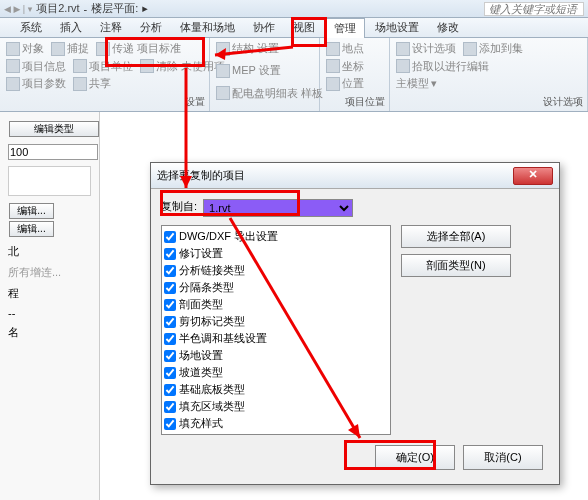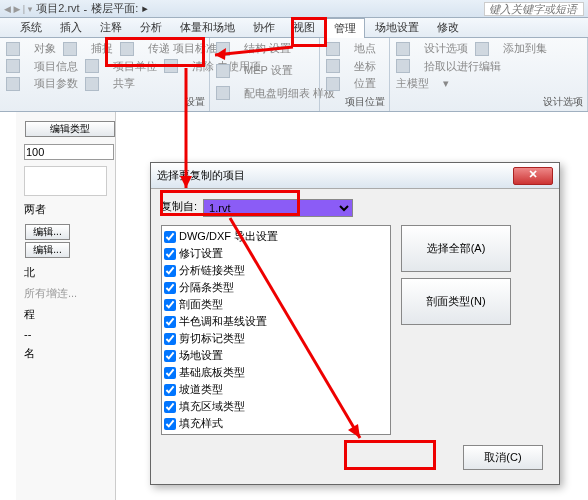--- a/index.html
+++ b/index.html
@@ -6,40 +6,40 @@
 body{width:588px;height:500px;background:#fff;position:relative;overflow:hidden}
 .titlebar{height:18px;background:linear-gradient(#e8f0f8,#d8e4f0);border-bottom:1px solid #a0b0c0;display:flex;align-items:center;padding:0 4px;color:#333;gap:4px}
 .titlebar .proj{color:#444}
 .titlebar .search{margin-left:auto;color:#888;font-style:italic;border:1px solid #ccc;padding:0 4px;background:#fff;width:100px}
 .ribbon-tabs{height:20px;background:linear-gradient(#f4f8fc,#e4ecf4);border-bottom:1px solid #a0b0c0;display:flex;align-items:center;padding:0 12px;gap:2px}
 .ribbon-tabs .tab{padding:2px 8px;color:#333;cursor:pointer}
 .ribbon-tabs .tab.active{background:#fff;border:1px solid #a0b0c0;border-bottom:none}
 .ribbon-panel{height:74px;background:linear-gradient(#f8fafc,#e8eef4);border-bottom:1px solid #a0b0c0;display:flex;position:relative}
 .panel-group{border-right:1px solid #c0ccd8;padding:2px 4px;display:flex;flex-direction:column;justify-content:space-between}
 .panel-group .row{display:flex;gap:3px;color:#888}
-.panel-group .row .btn{display:flex;align-items:center;gap:14px;padding:1px 2px;white-space:nowrap}
+.panel-group .row .btn{display:flex;align-items:center;gap:2px;padding:1px 2px;white-space:nowrap}
 .panel-group .row .btn .ico{width:14px;height:14px;background:#d0d8e0;border:1px solid #b0bcc8;display:inline-block}
 .panel-group .label{text-align:right;color:#555;font-size:10px;padding-top:2px}
 .content{position:relative;height:388px;background:#fff}
-.left-panel{position:absolute;left:16px;top:0;width:100px;height:100%;border-right:1px solid #ccc;background:#f8f8f8;padding:8px}
+.left-panel{position:absolute;left:0;top:0;width:100px;height:100%;border-right:1px solid #ccc;background:#f8f8f8;padding:8px}
 .left-panel .sec{margin-bottom:6px}
 .left-panel input{width:90px;border:1px solid #999;padding:1px}
 .left-panel button{width:45px;font-size:10px;border:1px solid #888;background:linear-gradient(#fff,#e4e8ec);margin:1px}
 .dialog{position:absolute;left:150px;top:50px;width:410px;background:#f0f0f0;border:1px solid #666;box-shadow:3px 3px 8px rgba(0,0,0,.3)}
 .dlg-title{height:26px;background:linear-gradient(#fff,#dce6f0);display:flex;align-items:center;padding:0 6px;border-bottom:1px solid #aaa}
 .dlg-title .close{margin-left:auto;width:40px;height:18px;background:linear-gradient(#e88,#c33);color:#fff;text-align:center;border:1px solid #a22;border-radius:2px;font-weight:bold}
 .dlg-body{padding:10px}
 .copy-row{display:flex;gap:6px;margin-bottom:8px}
 .copy-row select{width:150px;border:1px solid #888;padding:1px;background:#8b5cf6}
 .dlg-main{display:flex;gap:10px}
 .check-list{width:230px;height:210px;border:1px solid #888;background:#fff;overflow-y:scroll;padding:2px}
 .check-list .item{display:flex;align-items:center;gap:3px;padding:1px 0}
 .check-list .item input{width:12px;height:12px}
 .dlg-side{display:flex;flex-direction:column;gap:6px}
-.dlg-side button{width:110px;padding:15px;border:1px solid #888;background:linear-gradient(#fff,#e4e8ec)}
+.dlg-side button{width:110px;padding:3px;border:1px solid #888;background:linear-gradient(#fff,#e4e8ec)}
 .dlg-foot{display:flex;justify-content:flex-end;gap:8px;padding:10px 6px 4px}
 .dlg-foot button{width:80px;padding:4px;border:1px solid #888;background:linear-gradient(#fff,#e4e8ec)}
 .red-box{position:absolute;border:3px solid #e00;pointer-events:none}
 .arrow{position:absolute;pointer-events:none}
 .arrow line{stroke:#e00;stroke-width:3}
 .arrow polygon{fill:#e00}
 .tiny{font-size:9px;color:#999}
 </style>
 </head>
 <body>
@@ -172,21 +172,20 @@
       </div>
     <div class="label">设计选项</div>
   </div>
 </div>
 
 <div class="content">
   <div class="left-panel">
     <div class="sec"><button style="width:90px">编辑类型</button></div>
     <div class="sec"><input value="100" style=""></div>
     <div class="sec" style="height:30px;border:1px solid #ccc;background:#fff"></div>
-    <div class="sec"><span>两者</span></div>
     <div class="sec"><button>编辑...</button><button>编辑...</button></div>
     <div class="sec"><span>北</span></div>
     <div class="sec tiny"><span>所有增连...</span></div>
     <div class="sec"><span>程</span></div>
     <div class="sec"><span>--</span></div>
     <div class="sec"><span>名</span></div>
   </div>
 
   <div class="dialog">
     <div class="dlg-title">
@@ -215,57 +214,58 @@
           <div class="item">
               <input type="checkbox" checked="" style="">
               <span>分隔条类型</span>
             </div>
           <div class="item">
               <input type="checkbox" checked="" style="">
               <span>剖面类型</span>
             </div>
           <div class="item">
               <input type="checkbox" checked="" style="">
+              <span>剪切标记类型</span>
+            </div>
+          <div class="item">
+              <input type="checkbox" checked="" style="">
               <span>半色调和基线设置</span>
             </div>
           <div class="item">
               <input type="checkbox" checked="" style="">
-              <span>剪切标记类型</span>
-            </div>
-          <div class="item">
-              <input type="checkbox" checked="" style="">
               <span>场地设置</span>
             </div>
           <div class="item">
               <input type="checkbox" checked="" style="">
+              <span>坡道类型</span>
+            </div>
+          <div class="item">
+              <input type="checkbox" checked="" style="">
               <span>基础底板类型</span>
-            </div>
-          <div class="item">
-              <input type="checkbox" checked="" style="">
-              <span>坡道类型</span>
             </div>
           <div class="item">
               <input type="checkbox" checked="" style="">
               <span>填充区域类型</span>
             </div>
           <div class="item">
               <input type="checkbox" checked="" style="">
               <span>填充样式</span>
             </div>
           <div class="item">
               <input type="checkbox" checked="" style="">
               <span>墙类型</span>
             </div>
         </div>
         <div class="dlg-side">
           <button>选择全部(A)</button>
           <button>剖面类型(N)</button>
         </div>
       </div>
       <div class="dlg-foot">
+        <button>确定(O)</button>
         <button>取消(C)</button>
       </div>
     </div>
   </div>
 </div>
 
 <div class="red-box" style="left:291px;top:17px;width:36px;height:30px"></div>
 <div class="red-box" style="left:105px;top:37px;width:100px;height:30px"></div>
 <div class="red-box" style="left:160px;top:190px;width:140px;height:26px"></div>
 <div class="red-box" style="left:344px;top:440px;width:92px;height:30px"></div>

